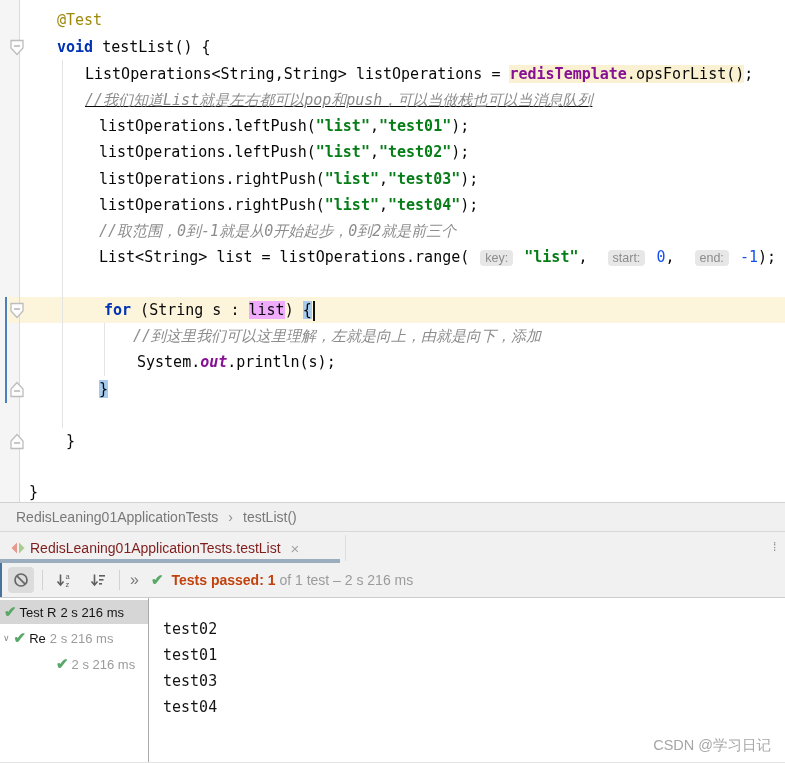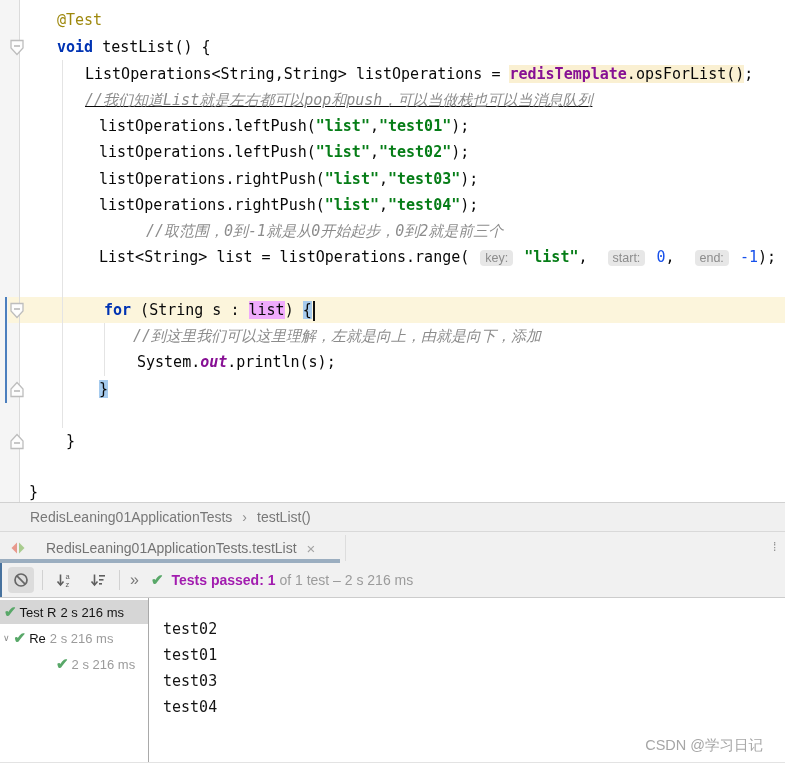--- a/index.html
+++ b/index.html
@@ -32,62 +32,62 @@
   .tk-hint { background:#E7E7E7; color:#8C8C8C; border-radius:4px; padding:1px 5px;
              font-family:"Liberation Sans", sans-serif; font-size:12.5px; margin:0 2px; }
   .bg-cream { background:#FAF0D2;margin-top:20px; }
   .bg-tan   { background:#f0abfc; }
   .bg-blue  { background:#A6CBEE; }
   .tk-cursor { display:inline-block; width:0; height:20px; border-left:2px solid #101010;
                vertical-align:middle; margin-left:1px; }
   
   #breadcrumb-bar { position:absolute; left:0; top:502px; width:785px; height:29px;
     background:#F0F0F0; border-top:1px solid #D1D1D1; display:flex; align-items:center;
-    padding-left:30px; font-size:14px; color:#787878; }
+    padding-left:16px; font-size:14px; color:#787878; }
   #breadcrumb-bar .crumb { cursor:default; }
   #breadcrumb-bar .crumb-sep { margin:0 10px; color:#8F8F8F; }
   
   #tab-bar { position:absolute; left:0; top:531px; width:785px; height:32px;
     background:#F1F1F1; border-top:1px solid #D9D9D9; }
   #run-tab { position:absolute; left:0; top:0; width:345px; height:32px;
     display:flex; align-items:center; padding-left:10px; }
-  #run-tab .tab-title { font-size:14px; color:#737373; margin-left:20px; }
+  #run-tab .tab-title { font-size:14px; color:#7f1d1d; margin-left:4px; }
   #run-tab .tab-close { font-size:15px; color:#A3A3A3; margin-left:10px; }
   #tab-underline { position:absolute; left:0; top:27px; width:340px; height:4px; background:#9BAEC0; }
   #tab-bar .tab-sep { position:absolute; left:345px; top:3px; width:1px; height:26px; background:#DDDDDD; }
   #panel-options { position:absolute; right:2px; top:8px; color:#8E8E8E; font-size:12px;
     letter-spacing:-1px; width:10px; overflow:hidden; }
   
   #test-toolbar { position:absolute; left:0; top:563px; width:785px; height:35px;
     background:#F1F1F1; border-bottom:1px solid #CCCCCC; display:flex; align-items:center; }
   #toolbar-accent { position:absolute; left:0; top:0; width:2px; height:34px; background:#47729E; }
   .tbtn { width:26px; height:26px; border-radius:4px; display:flex; align-items:center;
     justify-content:center; margin-left:8px; }
   .tbtn.pressed { background:#DCDCDC; }
   .tb-sep { width:1px; height:20px; background:#D2D2D2; margin-left:8px; }
   #more-chevrons { color:#787878; font-size:16px; margin-left:10px; }
   .check-glyph { color:#59A869; font-size:15px; font-weight:bold; }
   #status-line { margin-left:8px; font-size:14px; }
-  #status-passed { color:#a21caf; font-weight:bold; }
+  #status-passed { color:#c2410c; font-weight:bold; }
   #status-detail { color:#9B9B9B; }
   
   #test-area { position:absolute; left:0; top:598px; width:785px; height:165px; background:#fff; }
   #test-tree { position:absolute; left:0; top:0; width:148px; height:165px; overflow:hidden; }
   #tree-console-sep { position:absolute; left:148px; top:0; width:1px; height:165px; background:#A9A9A9; }
   .tree-row { position:absolute; left:0; width:148px; height:24px; display:flex;
     align-items:center; font-size:13px; white-space:nowrap; }
   .tree-row.selected { background:#D6D6D6; }
   .tree-row .expander { color:#8A8A8A; font-size:9px; margin-right:4px; }
   .tree-row .check { margin-right:3px; }
   .tree-row .label { color:#141414; margin-right:4px; }
   .tree-row .duration { color:#9B9B9B; }
   .tree-row .duration.dark { color:#141414; }
   #console-output { position:absolute; left:163px; top:18px;
     font-family:"DejaVu Sans Mono", monospace; font-size:15px; color:#141414; line-height:26px; }
-  #watermark { position:absolute; right:22px; bottom:8px; color:#A6A6A6; font-size:14.5px; }
+  #watermark { position:absolute; right:14px; bottom:8px; color:#A6A6A6; font-size:14.5px; }
   svg { display:block; }
 </style>
 </head>
 <body>
 
 <div id="app">
 
   <div id="editor">
     <div id="gutter"></div>
     <div id="current-line"></div>
@@ -115,21 +115,21 @@
 
     <div id="code-lines">
         <div class="code-line" style="top: 7px; left: 57px;"><span class="tk-ann">@Test</span></div>
         <div class="code-line" style="top: 34px; left: 57px;"><span class="tk-kw">void</span><span class="tk-p"> testList() {</span></div>
         <div class="code-line" style="top: 61px; left: 85px;"><span class="tk-p">ListOperations&lt;String,String&gt; listOperations = </span><span class="tk-fld bg-cream">redisTemplate</span><span class="tk-p bg-cream">.opsForList()</span><span class="tk-p">;</span></div>
         <div class="code-line" style="top: 87px; left: 85px; text-decoration: underline;"><span class="tk-cmt">//我们知道List就是左右都可以pop和push，可以当做栈也可以当消息队列</span></div>
         <div class="code-line" style="top: 113px; left: 99px;"><span class="tk-p">listOperations.leftPush(</span><span class="tk-str">"list"</span><span class="tk-p">,</span><span class="tk-str">"test01"</span><span class="tk-p">);</span></div>
         <div class="code-line" style="top: 139px; left: 99px;"><span class="tk-p">listOperations.leftPush(</span><span class="tk-str">"list"</span><span class="tk-p">,</span><span class="tk-str">"test02"</span><span class="tk-p">);</span></div>
         <div class="code-line" style="top: 166px; left: 99px;"><span class="tk-p">listOperations.rightPush(</span><span class="tk-str">"list"</span><span class="tk-p">,</span><span class="tk-str">"test03"</span><span class="tk-p">);</span></div>
         <div class="code-line" style="top: 192px; left: 99px;"><span class="tk-p">listOperations.rightPush(</span><span class="tk-str">"list"</span><span class="tk-p">,</span><span class="tk-str">"test04"</span><span class="tk-p">);</span></div>
-        <div class="code-line" style="top: 218px; left: 99px; margin-left: 47px;"><span class="tk-cmt">//取范围，0到-1就是从0开始起步，0到2就是前三个</span></div>
+        <div class="code-line" style="top: 218px; left: 99px;"><span class="tk-cmt">//取范围，0到-1就是从0开始起步，0到2就是前三个</span></div>
         <div class="code-line" style="top: 244px; left: 99px;"><span class="tk-p">List&lt;String&gt; list = listOperations.range( </span><span class="tk-hint">key:</span><span class="tk-p"> </span><span class="tk-str">"list"</span><span class="tk-p">,  </span><span class="tk-hint">start:</span><span class="tk-p"> </span><span class="tk-num">0</span><span class="tk-p">,  </span><span class="tk-hint">end:</span><span class="tk-p"> </span><span class="tk-num">-1</span><span class="tk-p">);</span></div>
         <div class="code-line" style="top: 297px; left: 104px;"><span class="tk-kw">for</span><span class="tk-p"> (String s : </span><span class="tk-p bg-tan">list</span><span class="tk-p">) </span><span class="tk-p bg-blue">{</span><span class="tk-cursor"></span></div>
         <div class="code-line" style="top: 323px; left: 133px;"><span class="tk-cmt">//到这里我们可以这里理解，左就是向上，由就是向下，添加</span></div>
         <div class="code-line" style="top: 349px; left: 137px;"><span class="tk-p">System.</span><span class="tk-fldi">out</span><span class="tk-p">.println(s);</span></div>
         <div class="code-line" style="top: 376px; left: 99px;"><span class="tk-p bg-blue">}</span></div>
         <div class="code-line" style="top: 428px; left: 66px;"><span class="tk-p">}</span></div>
         <div class="code-line" style="top: 479px; left: 29px;"><span class="tk-p">}</span></div>
       </div>
   </div>
 

